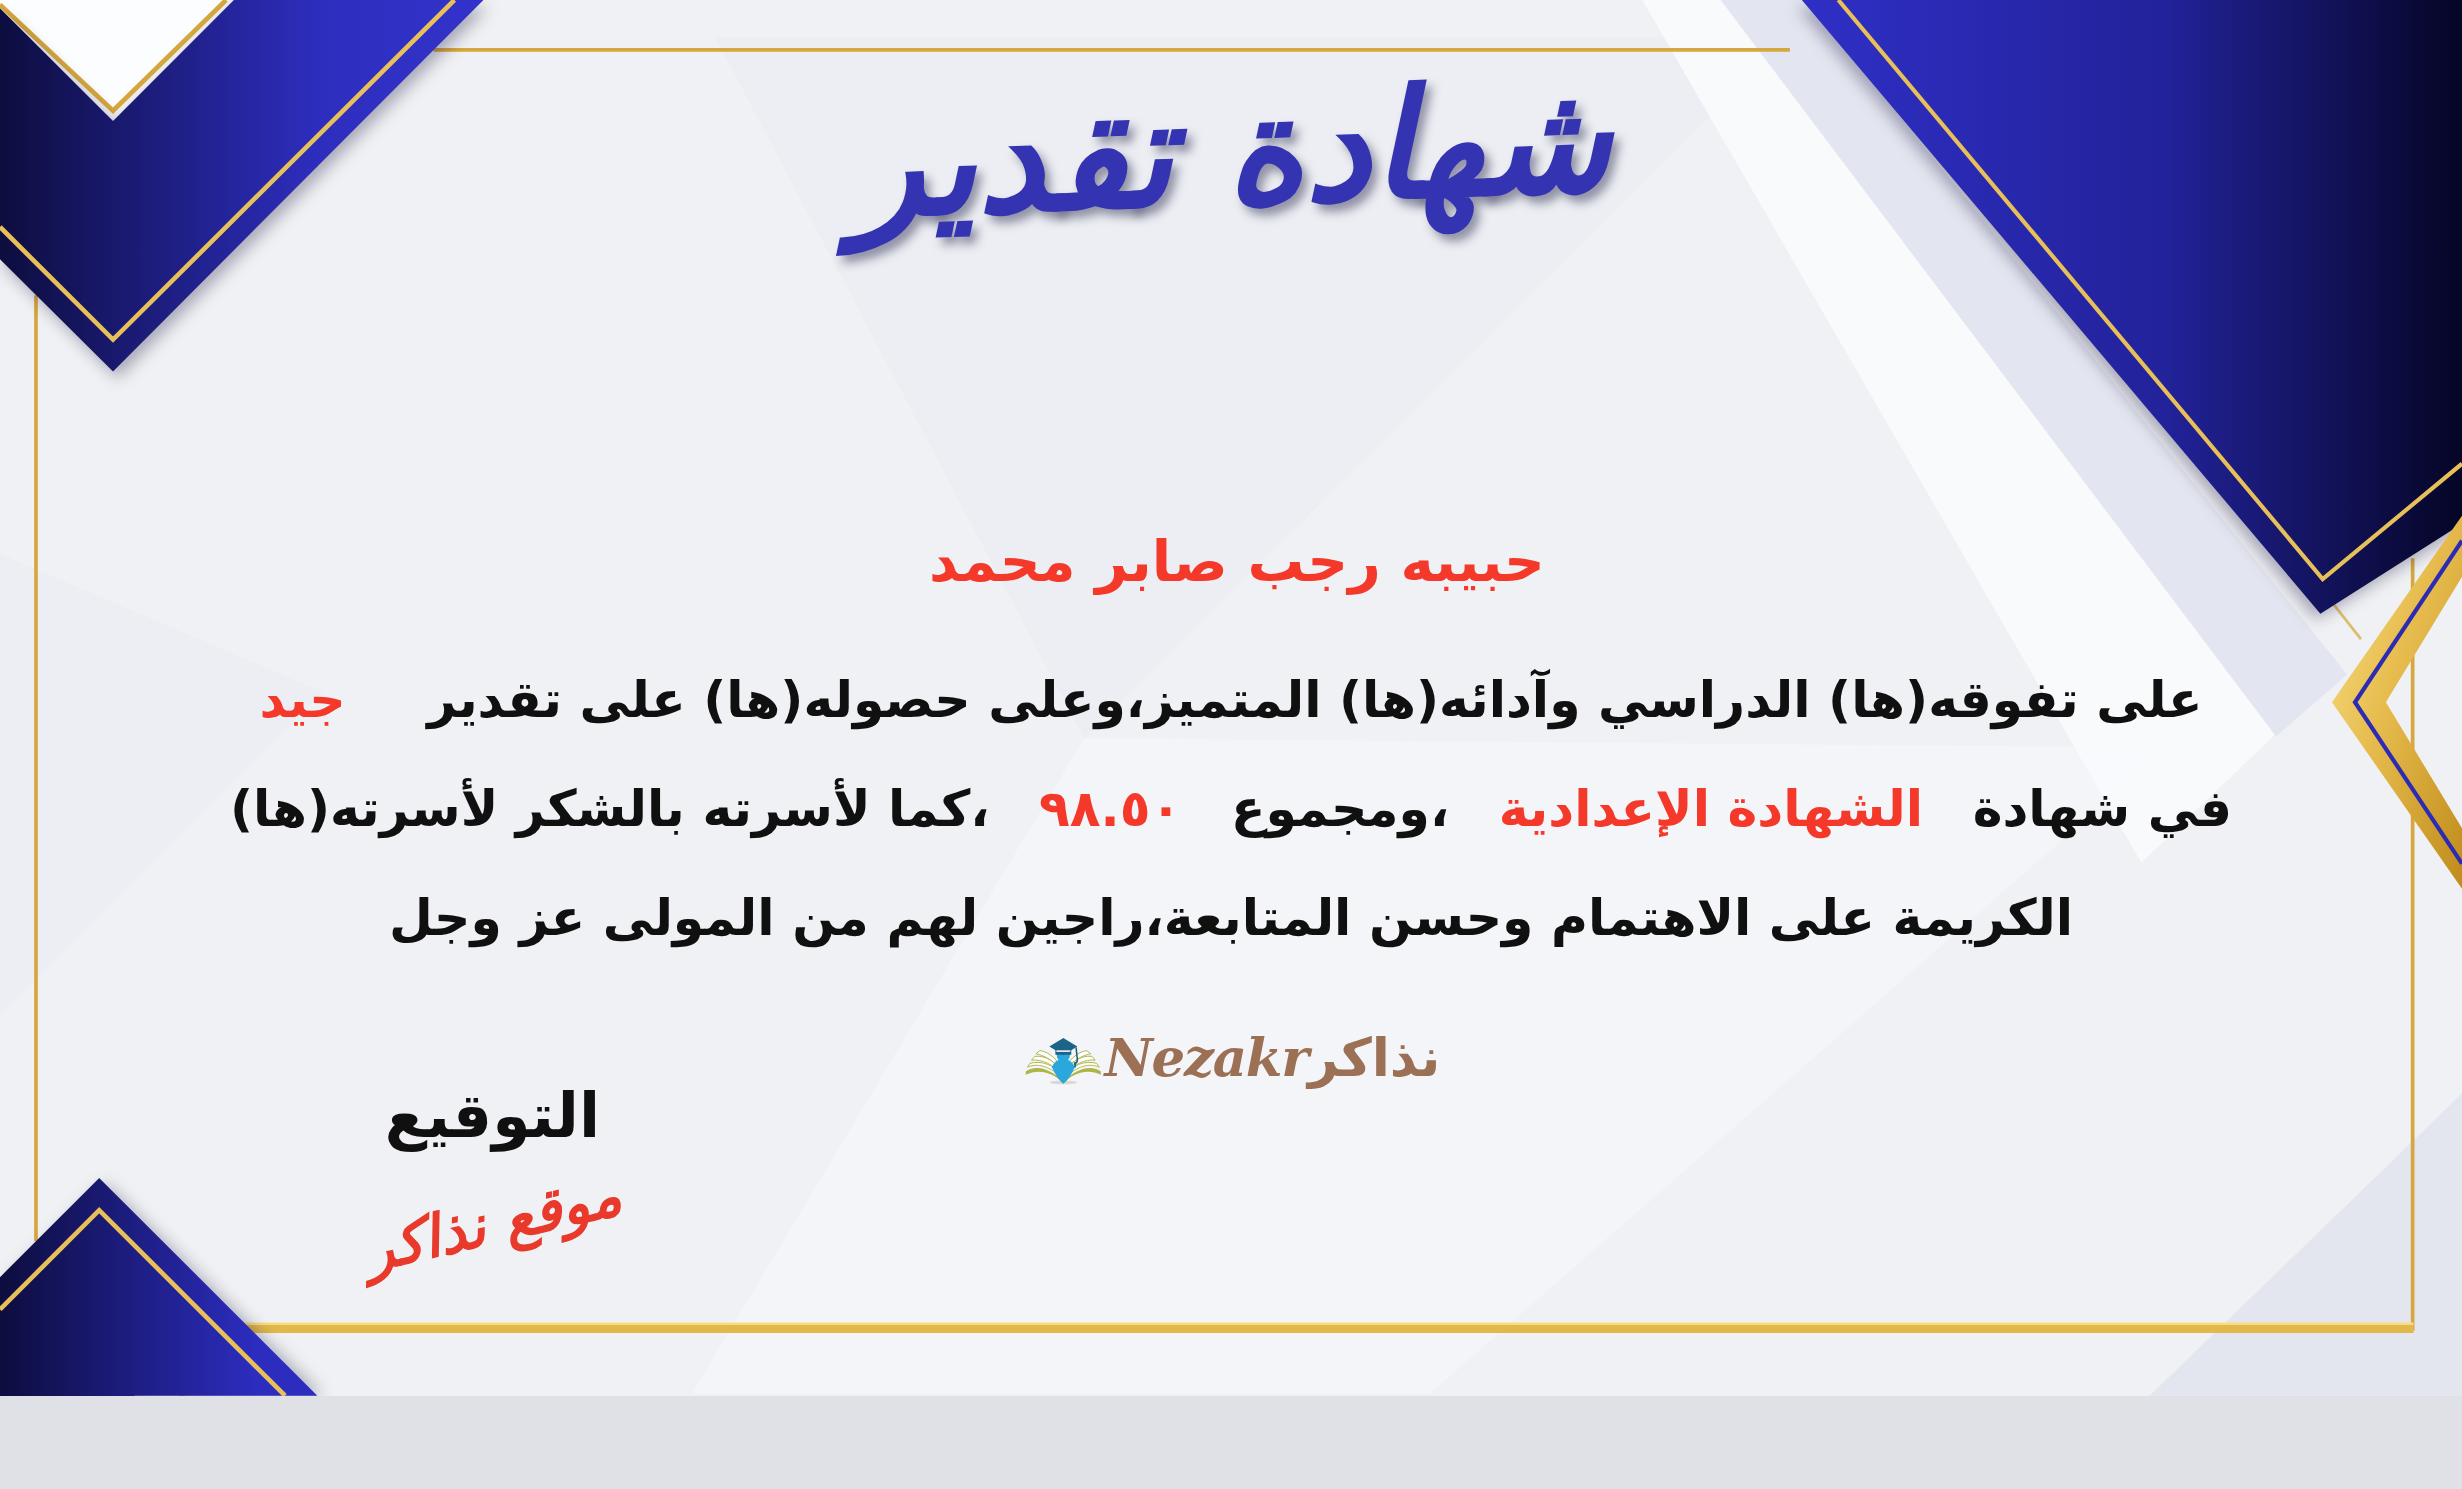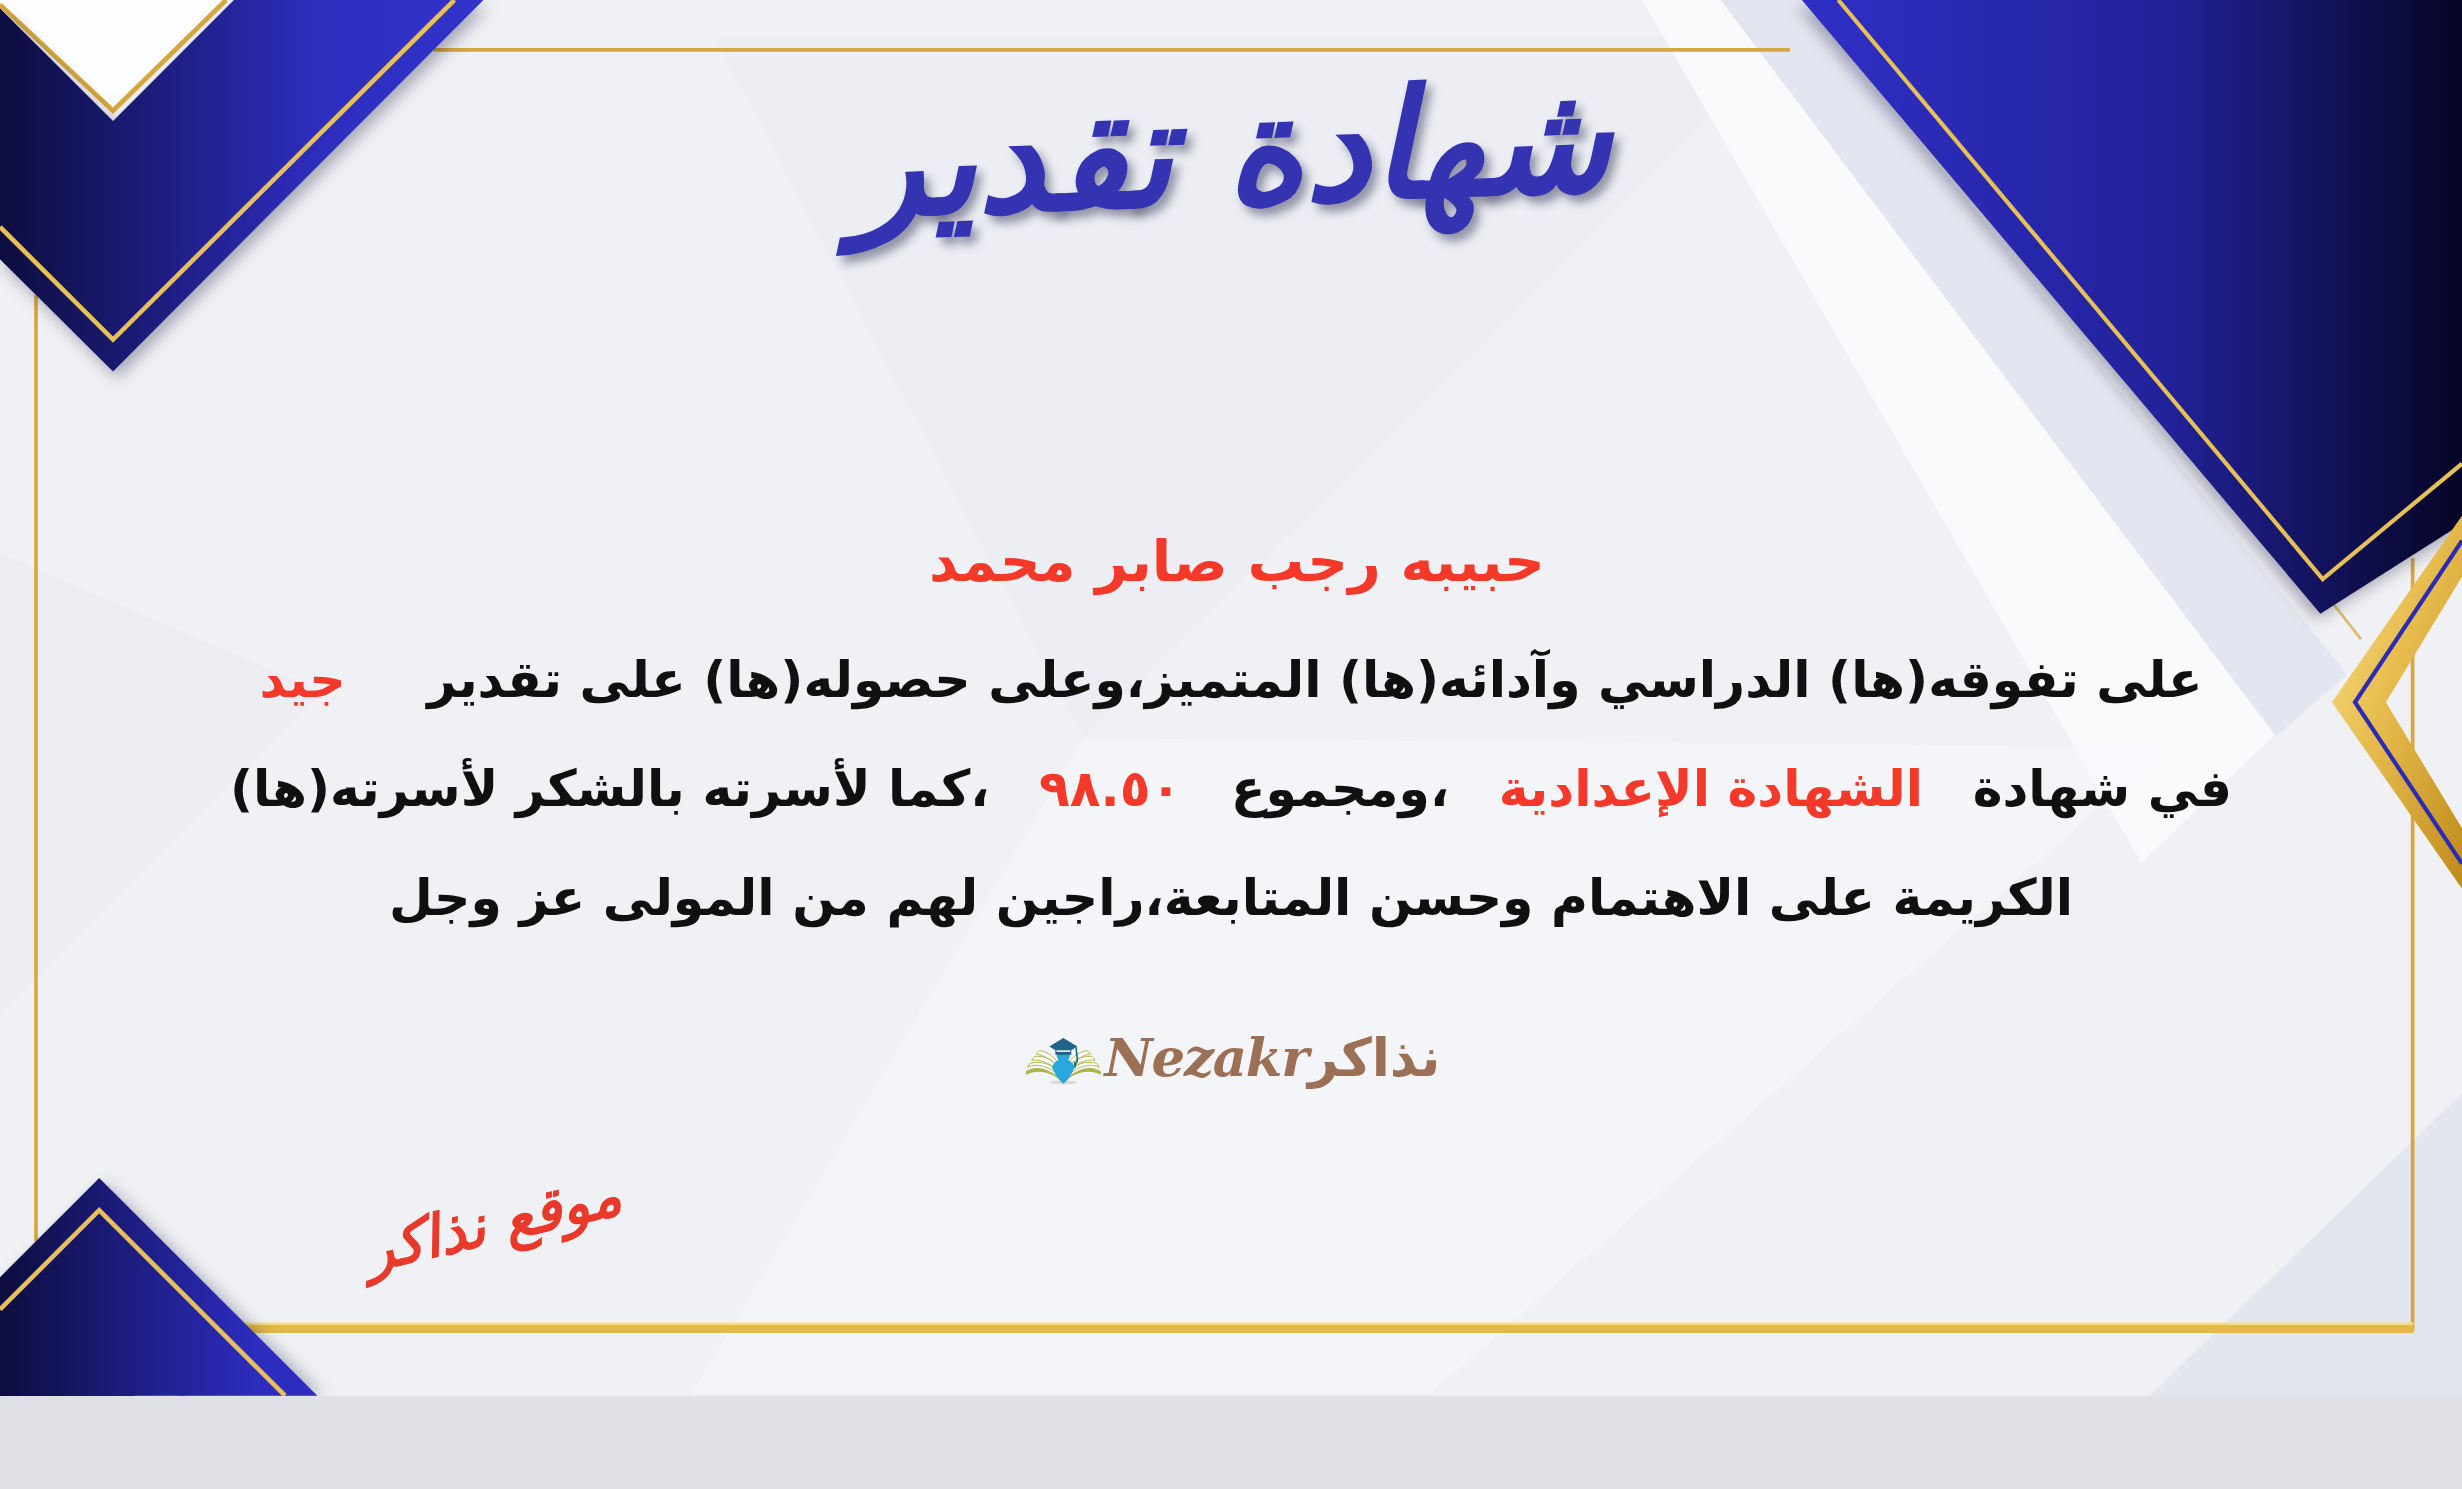--- a/index.html
+++ b/index.html
@@ -10,21 +10,21 @@
   .decor{position:absolute;inset:0;width:100%;height:100%;display:block;}
   .txt{position:absolute;left:0;right:0;text-align:center;direction:rtl;
        white-space:nowrap;color:#101010;font-weight:bold;}
   .title{
     top:4.6%;font-size:6.1vw;color:#3434b2;font-style:italic;
     transform:rotate(-2deg);
     text-shadow:0.22vw 0.3vw 0.38vw rgba(55,55,90,.5);
   }
   .intro{top:30.2%;font-size:2.15vw;}
   .name {top:37.8%;font-size:2.3vw;color:#f4392b;margin-left:12px;}
-  .body-line{font-size:2.05vw;line-height:1.4;}
+  .body-line{font-size:2.05vw;line-height:1.4;margin-top:20px;}
   .l3{top:46.2%;} .l4{top:54.0%;} .l5{top:61.8%;} .l6{top:69.4%;}
   .red{color:#f4392b;margin:0 1.3vw;}
   .red-grade{color:#f4392b;margin:0 2.6vw 0 0;}
   .sig-label{position:absolute;left:10%;width:20%;top:77.4%;text-align:center;
     font-size:2.5vw;font-weight:bold;color:#101010;direction:rtl;white-space:nowrap;}
   .sig-script{position:absolute;left:8%;width:24%;top:85.2%;text-align:center;
     font-size:2.35vw;font-weight:bold;font-style:italic;color:#e8392b;
     font-family:"DejaVu Serif",serif;transform:rotate(-13deg);direction:rtl;white-space:nowrap;}
   .logo-wrap{position:absolute;left:41.5%;width:17%;top:74.2%;
     display:flex;flex-direction:row;align-items:center;}
@@ -113,20 +113,21 @@
     <span>في شهادة</span>
     <span class="red">الشهادة الإعدادية</span>
     <span>،ومجموع</span>
     <span class="red">٩٨.٥٠</span>
     <span>،كما لأسرته بالشكر لأسرته(ها)</span>
   </div>
 
   <div class="txt body-line l5">الكريمة على الاهتمام وحسن المتابعة،راجين لهم من المولى عز وجل</div>
 
 
+  <div class="sig-label">التوقيع</div>
   <div class="sig-script">موقع نذاكر</div>
 
   <div class="logo-wrap">
     <svg viewBox="0 0 260 160" aria-hidden="true">
       <ellipse cx="130" cy="146" rx="42" ry="6" fill="#d9d9d2"></ellipse>
 
       <path d="M130,118 C105,80 70,60 44,56 L56,46 C88,50 112,76 130,110 Z" fill="#fff" stroke="#aeb446" stroke-width="3"></path>
       <path d="M130,128 C100,88 60,72 30,76 L40,64 C76,60 106,82 130,118 Z" fill="#fff" stroke="#aeb446" stroke-width="3"></path>
       <path d="M130,136 C90,94 46,84 17,98 L25,86 C62,76 100,90 130,128 Z" fill="#fff" stroke="#aeb446" stroke-width="3"></path>
       <path d="M130,144 C88,98 38,90 12,112 L12,122 C50,104 96,112 130,150 Z" fill="#aeb446"></path>

